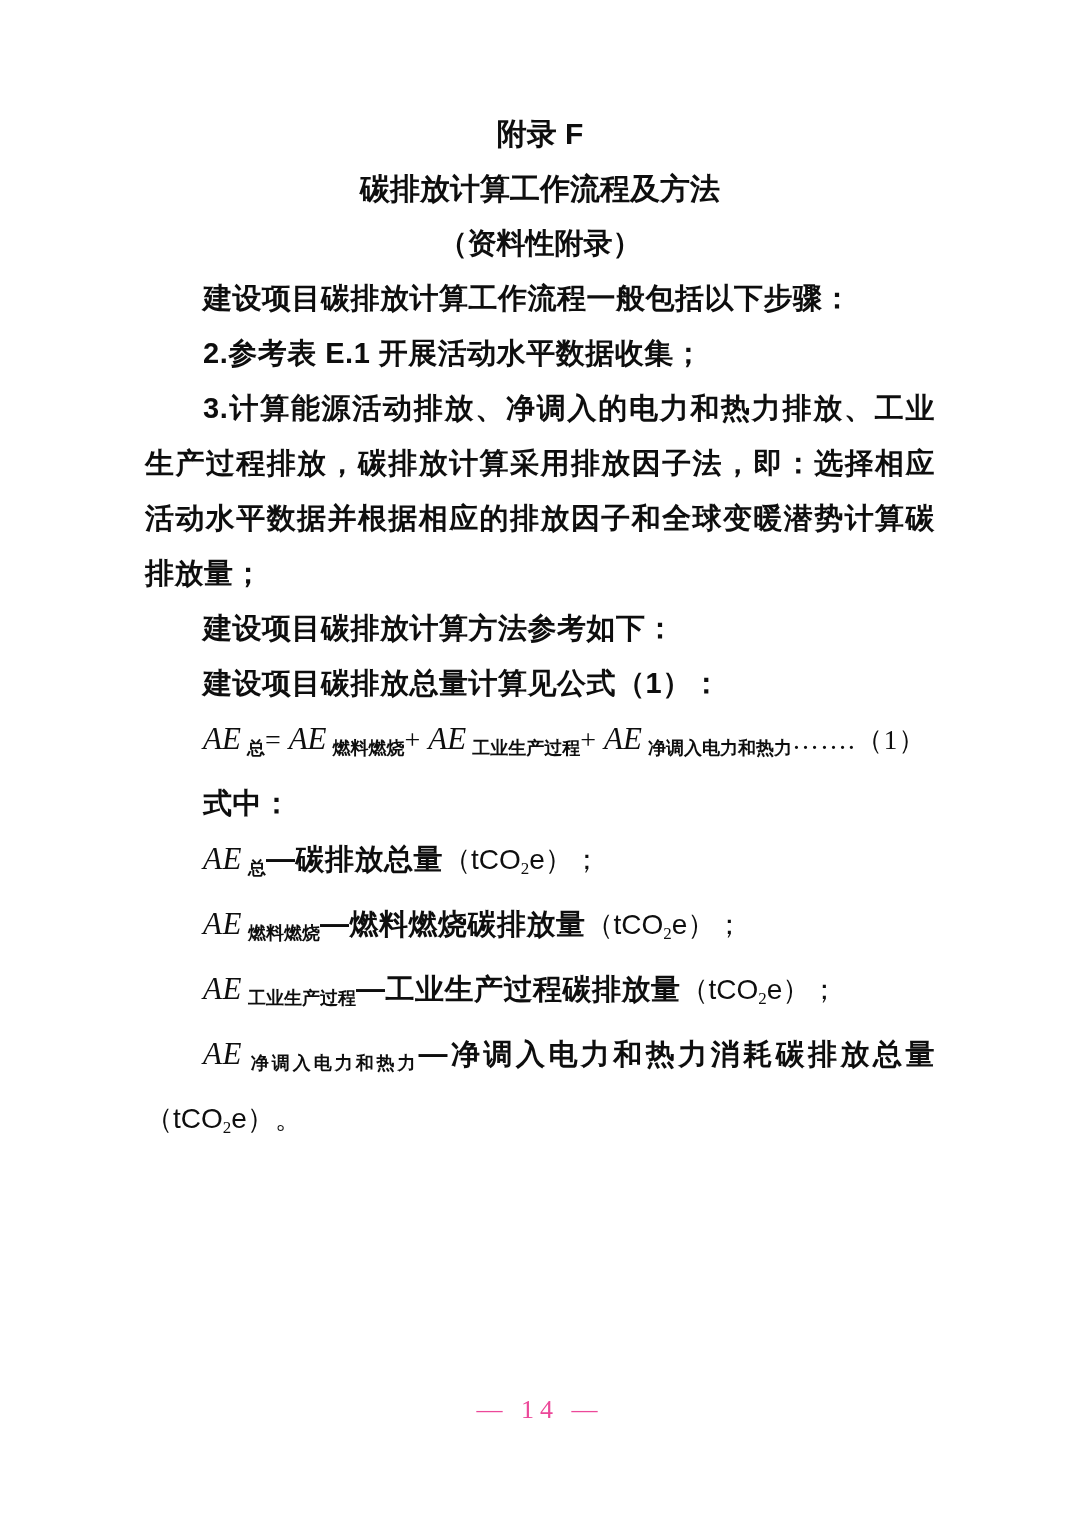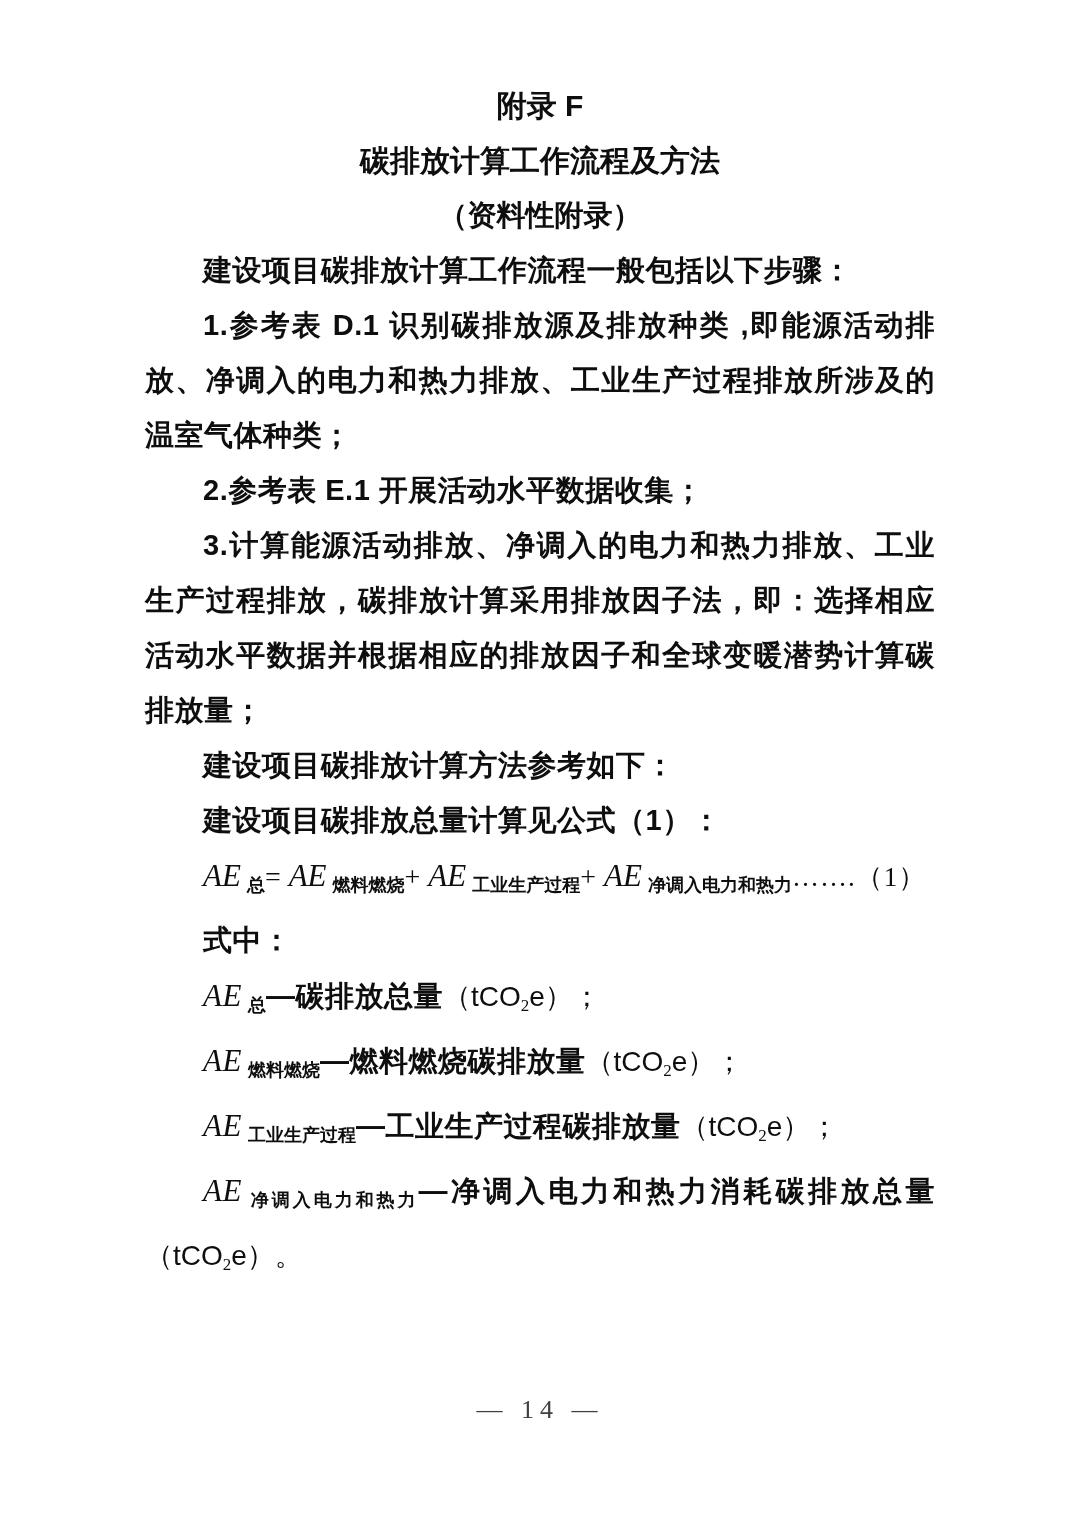--- a/index.html
+++ b/index.html
@@ -11,21 +11,21 @@
     position: relative;
     width: 1080px;
     height: 1527px;
     background: #ffffff;
     color: #0e0e0e;
     font-family: "Liberation Sans", "DejaVu Sans", sans-serif;
     overflow: hidden;
     box-sizing: border-box;
   }
   .content {
-    padding: 78px 145px 0 145px;
+    padding: 106px 145px 0 145px;
   }
   .heading {
     text-align: center;
     font-weight: bold;
     font-size: 29px;
     line-height: 55px;
   }
   .heading.appendix {
     font-size: 30px;
   }
@@ -96,35 +96,34 @@
   }
   .footer {
     position: absolute;
     top: 1395px;
     left: 0;
     width: 100%;
     text-align: center;
     font-family: "Liberation Serif", "DejaVu Serif", serif;
     font-size: 26px;
     letter-spacing: 6px;
-    color: #404040;
+    color: #ec4899;
   }
 </style>
 </head>
 <body>
 
 <div class="page">
   <div class="content">
 
     <div class="heading appendix">附录 F</div>
     <div class="heading doc-title">碳排放计算工作流程及方法</div>
     <div class="heading">（资料性附录）</div>
 
     <p class="para">建设项目碳排放计算工作流程一般包括以下步骤：</p>
-    <p class="para">1.参考表 D.1 识别碳排放源及排放种类 ,即能源活动排放、净调入的电力和热力排放、工业生产过程排放所涉及的温室气体种类；</p>
     <p class="para">2.参考表 E.1 开展活动水平数据收集；</p>
     <p class="para">3.计算能源活动排放、净调入的电力和热力排放、工业生产过程排放，碳排放计算采用排放因子法，即：选择相应活动水平数据并根据相应的排放因子和全球变暖潜势计算碳排放量；</p>
     <p class="para">建设项目碳排放计算方法参考如下：</p>
     <p class="para">建设项目碳排放总量计算见公式（1）：</p>
 
     <div class="formula-line">
       <span class="var">AE</span><span class="sub">总</span><span class="op">=</span><span class="var">AE</span><span class="sub">燃料燃烧</span><span class="op">+</span><span class="var">AE</span><span class="sub">工业生产过程</span><span class="op">+</span><span class="var">AE</span><span class="sub">净调入电力和热力</span><span class="trail">…….（1）</span>
     </div>
 
     <p class="para">式中：</p>

